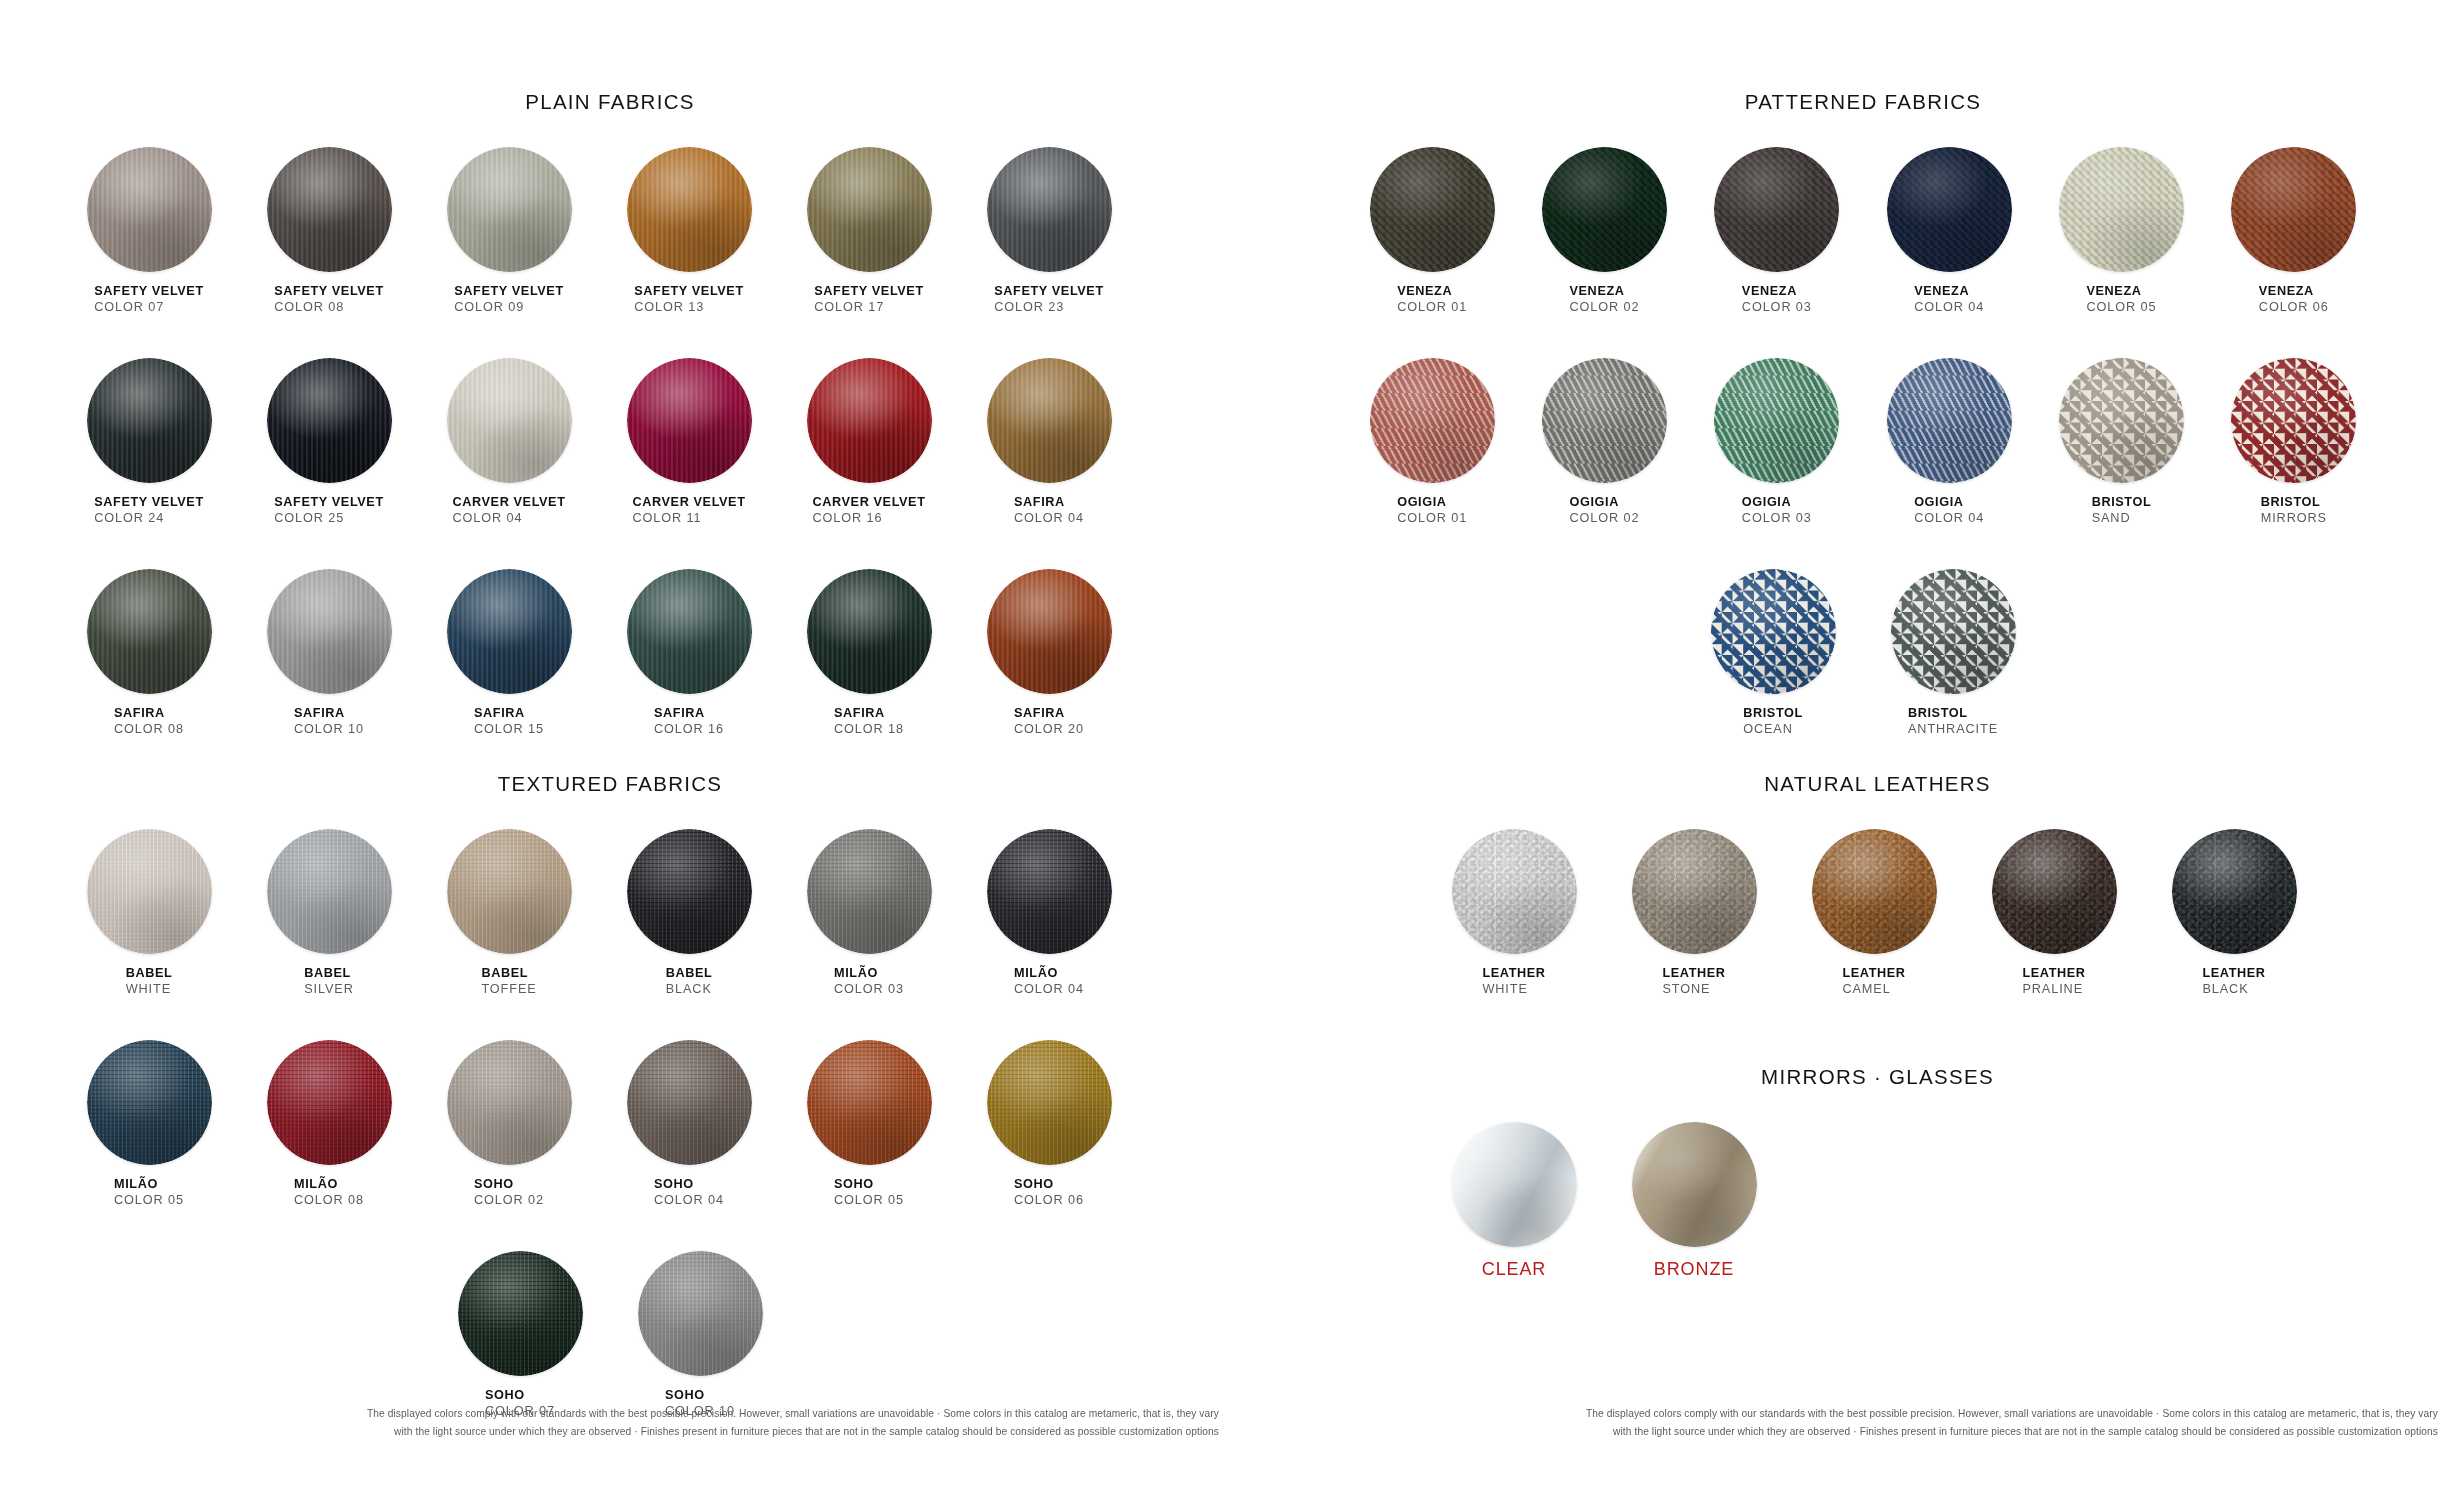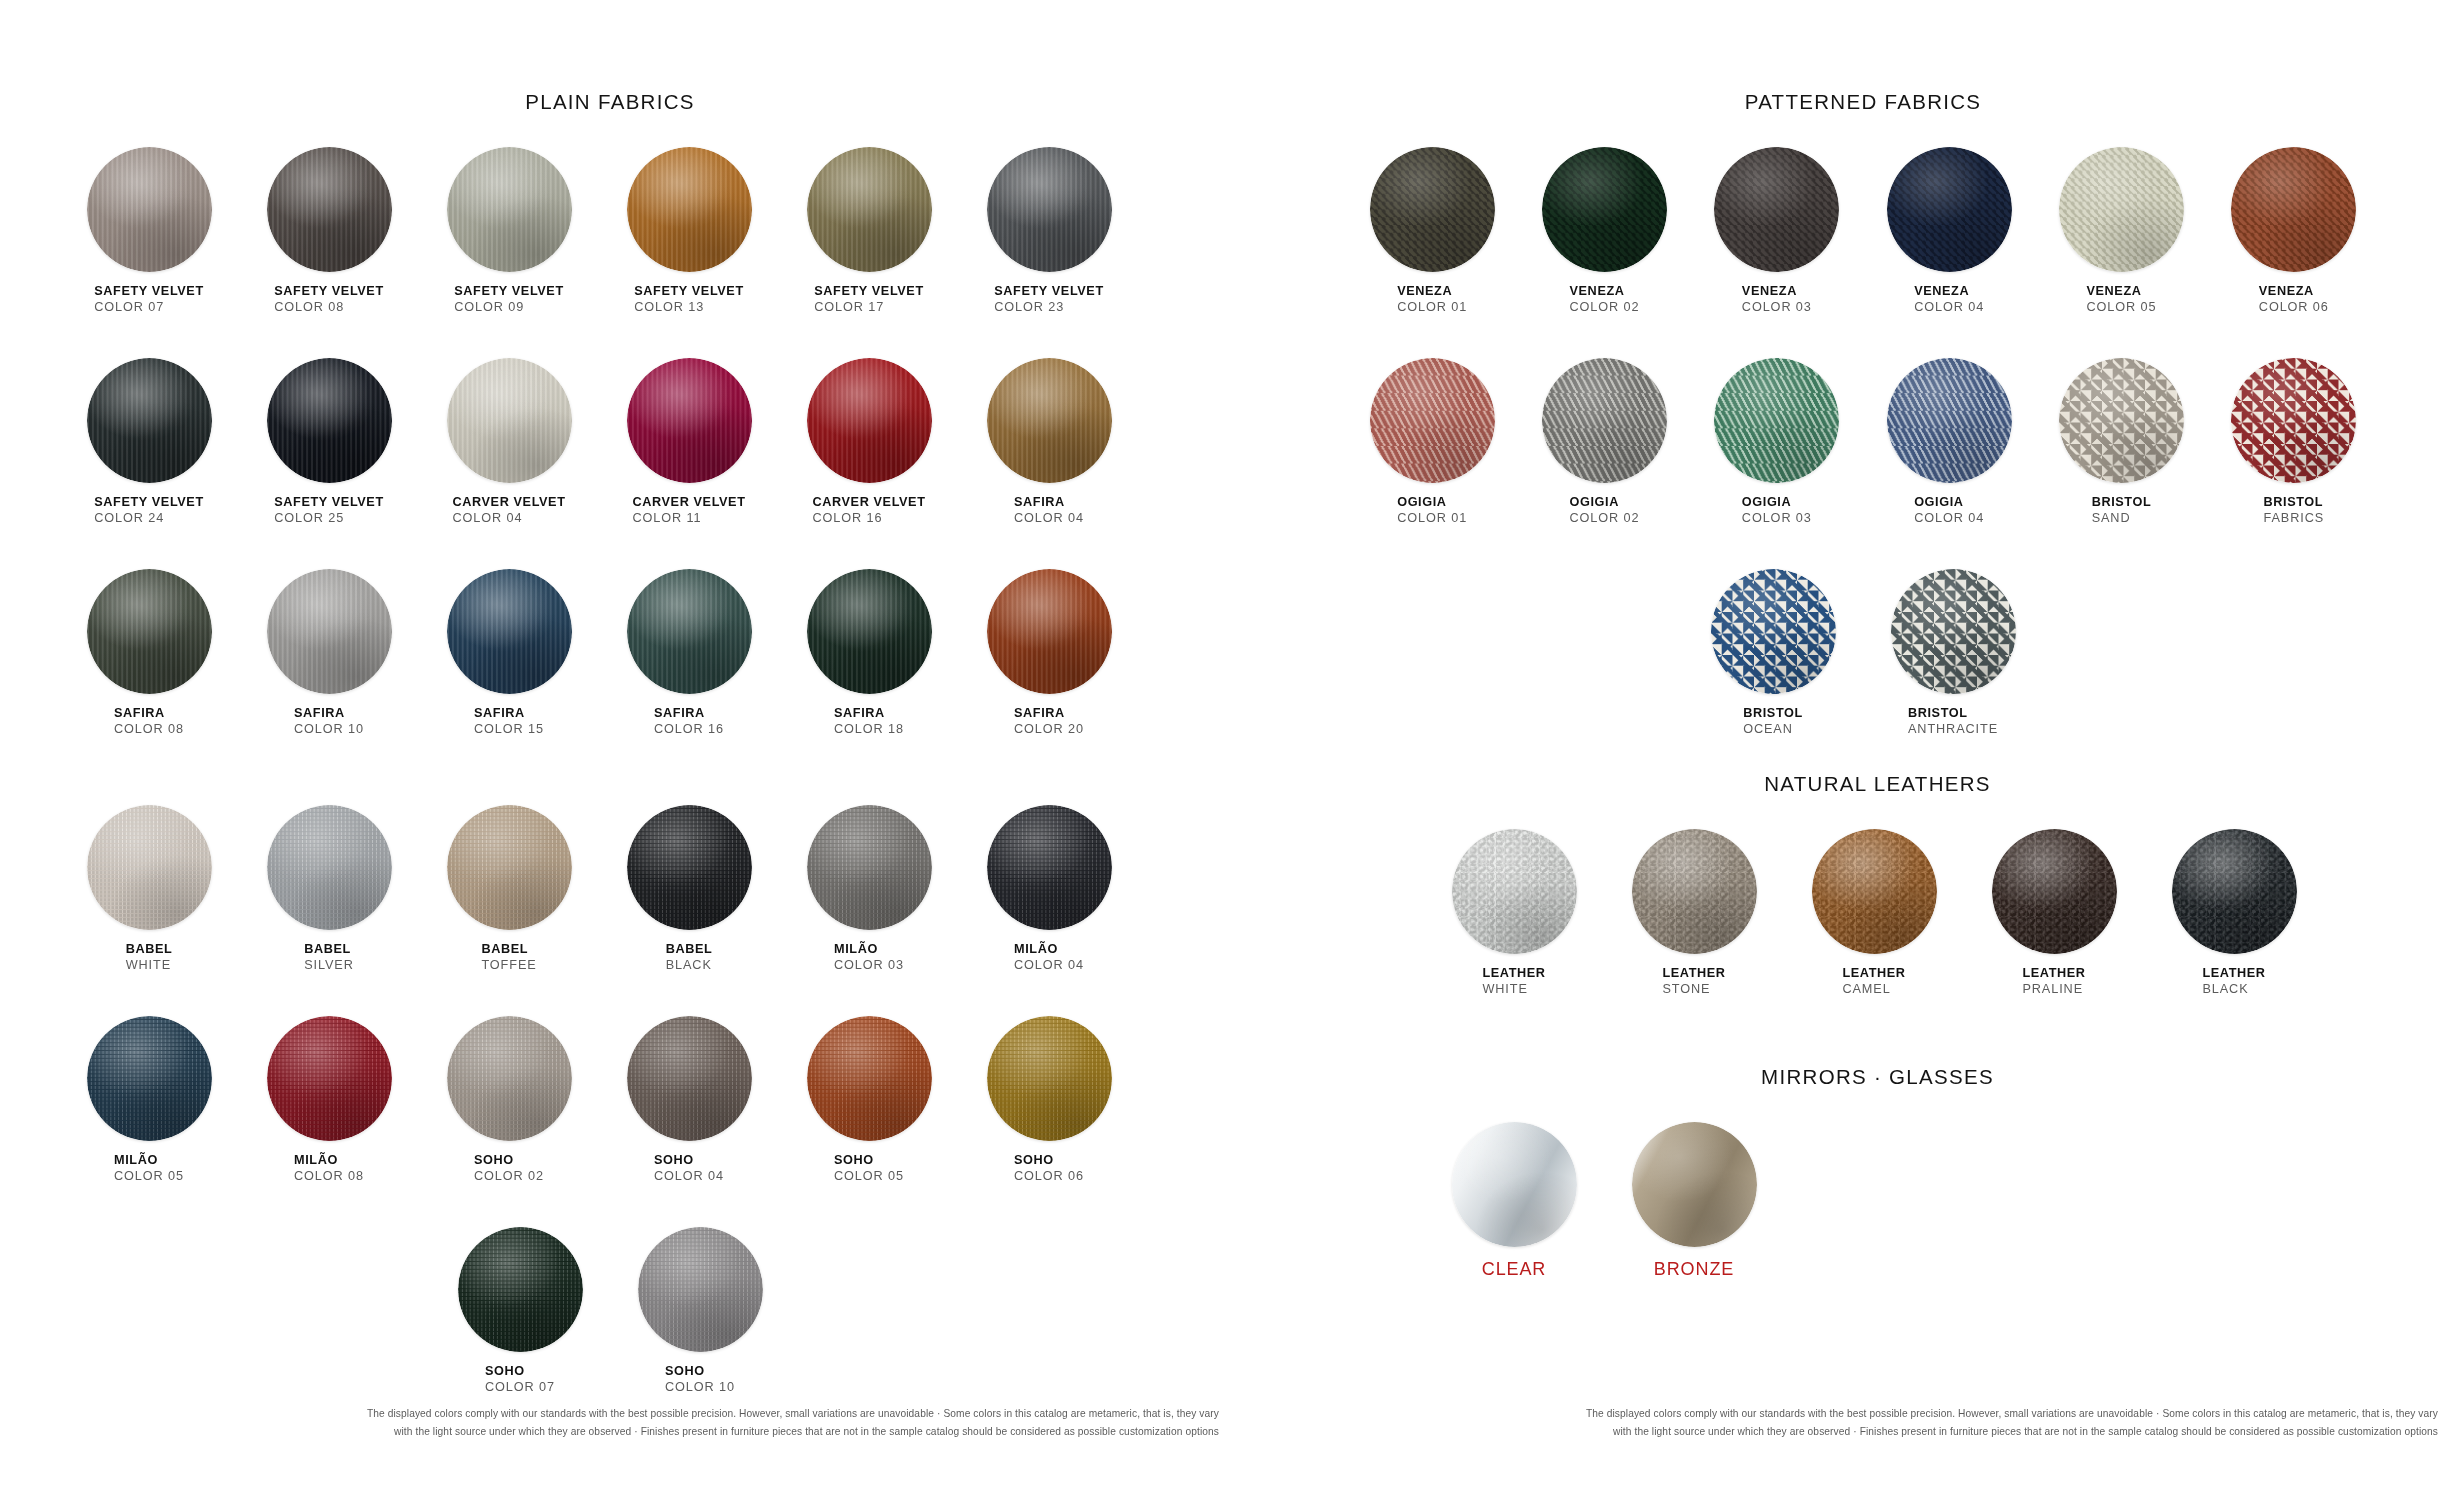--- a/index.html
+++ b/index.html
@@ -335,20 +335,21 @@
               <div class="labels">
                 <div class="lab-name">SAFIRA</div>
                 <div class="lab-color">COLOR 20</div>
               </div>
             </div>
           </div>
         </div>
     </div>
 
     <div class="section" id="sec-textured" style="left:59px;top:772px;width:1102px;">
+      <h2 class="section-title">TEXTURED FABRICS</h2>
       <div class="rows" id="rows-textured">
           <div class="row" style="margin-bottom: 43px;">
             <div class="swatch-cell">
               <div class="disc-wrap">
                 <div class="disc">
                   <div class="tex" style="background-color: rgb(224, 217, 209); background-image: repeating-linear-gradient(0deg, rgb(203, 194, 185) 0px, rgb(203, 194, 185) 1px, rgba(0, 0, 0, 0) 1px, rgba(0, 0, 0, 0) 3.9px), repeating-linear-gradient(90deg, rgba(255, 255, 255, 0.18) 0px, rgba(255, 255, 255, 0.18) 1px, rgba(0, 0, 0, 0.1) 1px, rgba(0, 0, 0, 0.1) 3.9px), radial-gradient(72% 62% at 42% 30%, rgba(255, 255, 255, 0.15), rgba(255, 255, 255, 0) 72%), linear-gradient(rgb(224, 217, 209), rgb(203, 194, 185)); background-size: 3.9px 3.9px, 3.9px 3.9px, 100% 100%, 100% 100%;"></div>
                   <div class="sheen"></div>
                 </div>
               </div>
               <div class="labels">
@@ -668,21 +669,21 @@
             </div>
             <div class="swatch-cell">
               <div class="disc-wrap">
                 <div class="disc">
                   <div class="tex" style="background-color: rgb(239, 231, 221); background-image: linear-gradient(45deg, rgb(142, 42, 44) 25%, rgba(0, 0, 0, 0) 25%, rgba(0, 0, 0, 0) 75%, rgb(142, 42, 44) 75%), linear-gradient(-45deg, rgb(142, 42, 44) 25%, rgba(0, 0, 0, 0) 25%, rgba(0, 0, 0, 0) 75%, rgb(142, 42, 44) 75%), repeating-linear-gradient(45deg, rgb(142, 42, 44) 0px, rgb(142, 42, 44) 3.9px, rgba(0, 0, 0, 0) 3.9px, rgba(0, 0, 0, 0) 15.6px); background-size: 21.5px 21.5px, 21.5px 21.5px, 21.5px 21.5px; background-position: 0px 0px, 10.7px 10.7px, 0px 0px;"></div>
                   <div class="sheen"></div>
                 </div>
               </div>
               <div class="labels">
                 <div class="lab-name">BRISTOL</div>
-                <div class="lab-color">FABRICS</div>
+                <div class="lab-color">MIRRORS</div>
               </div>
             </div>
           </div>
           <div class="row center" style="margin-bottom: 43px;">
             <div class="swatch-cell">
               <div class="disc-wrap">
                 <div class="disc">
                   <div class="tex" style="background-color: rgb(237, 234, 226); background-image: linear-gradient(45deg, rgb(39, 80, 127) 25%, rgba(0, 0, 0, 0) 25%, rgba(0, 0, 0, 0) 75%, rgb(39, 80, 127) 75%), linear-gradient(-45deg, rgb(39, 80, 127) 25%, rgba(0, 0, 0, 0) 25%, rgba(0, 0, 0, 0) 75%, rgb(39, 80, 127) 75%), repeating-linear-gradient(45deg, rgb(39, 80, 127) 0px, rgb(39, 80, 127) 3.9px, rgba(0, 0, 0, 0) 3.9px, rgba(0, 0, 0, 0) 15.6px); background-size: 21.5px 21.5px, 21.5px 21.5px, 21.5px 21.5px; background-position: 0px 0px, 10.7px 10.7px, 0px 0px;"></div>
                   <div class="sheen"></div>
                 </div>

